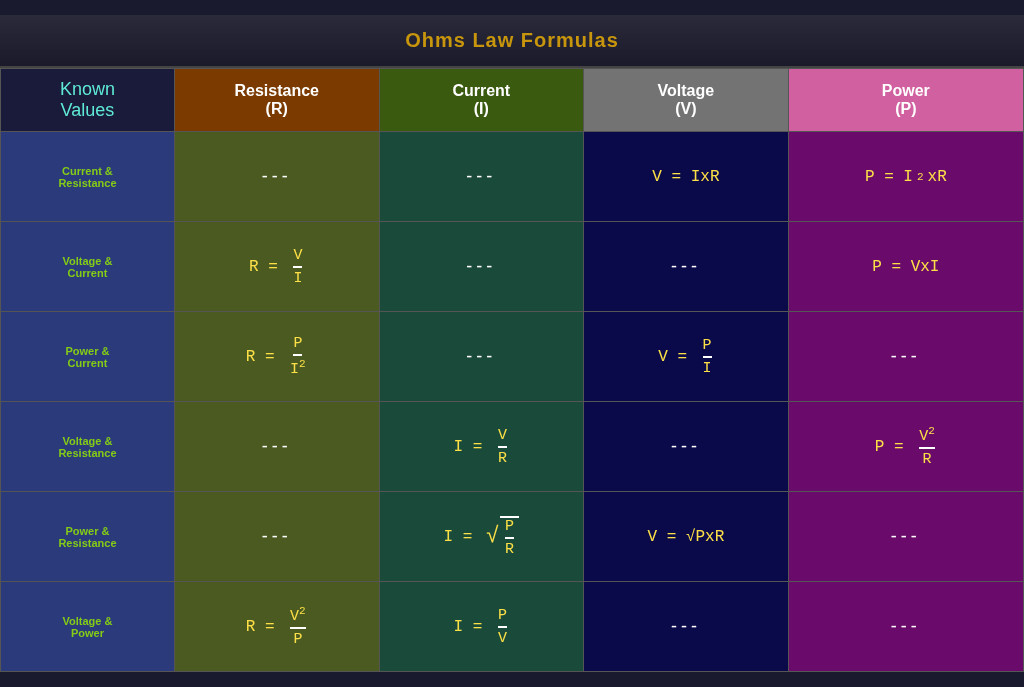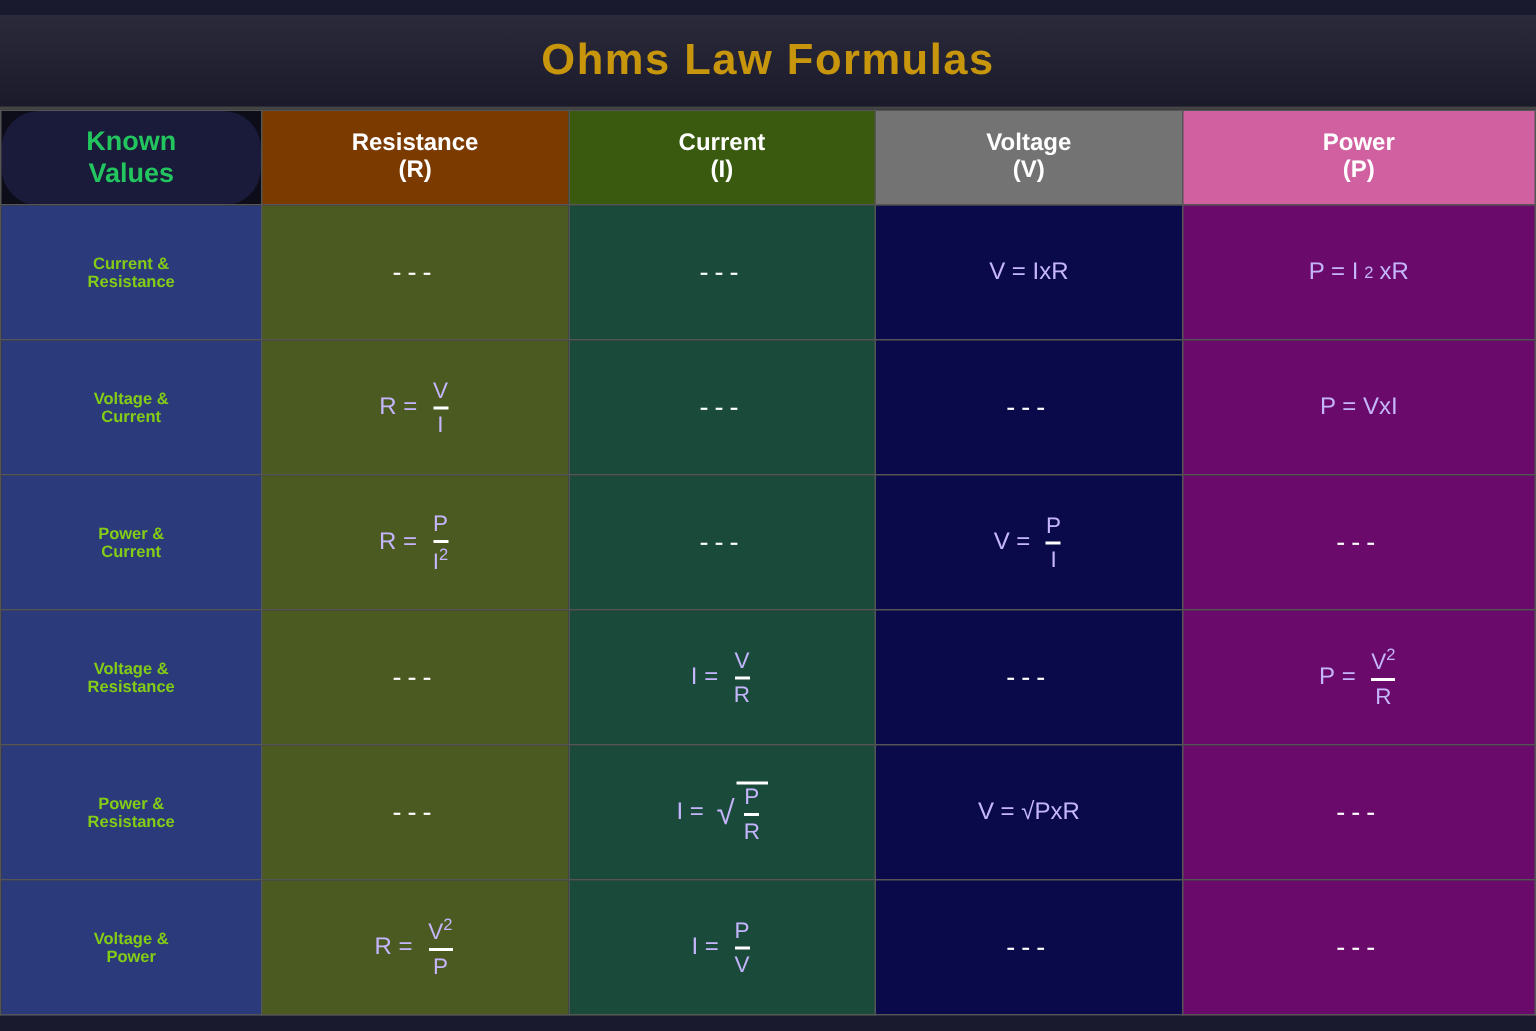--- a/index.html
+++ b/index.html
@@ -16,42 +16,41 @@
       background: #0d0d1a;
     }
     .title-bar {
       background: linear-gradient(to bottom, #2a2a3a, #1a1a2a);
       text-align: center;
       padding: 14px 10px;
       border-bottom: 2px solid #444;
     }
     .title-bar h1 {
       color: #c8960c;
-      font-size: 29px;
+      font-size: 20px;
       font-weight: bold;
       letter-spacing: 1px;
     }
     table {
       width: 100%;
       border-collapse: collapse;
     }
     th, td {
       border: 1px solid #555;
       text-align: center;
       vertical-align: middle;
       padding: 10px 8px;
     }
     
     .col-known {
       background-color: #1a1a3a;
-      color: #22c55e;
+      color: #5eead4;
       font-size: 18px;
-      font-weight: bold;
+      font-weight: normal;
       width: 17%;
-      border-radius: 25px;
     }
     .col-resistance {
       background-color: #7a3a00;
       color: white;
       font-size: 16px;
       font-weight: bold;
       width: 20%;
     }
     .col-current {
       background-color: #3a5a10;
@@ -100,21 +99,22 @@
     .cell-power {
       background-color: #6a0a6a;
       color: white;
       font-size: 16px;
     }
     .formula {
       display: inline-flex;
       align-items: center;
       gap: 4px;
       font-size: 16px;
-      color: #c4b5fd;
+      color: #fde047;
+      font-family: Liberation Mono, monospace;
     }
     .frac {
       display: inline-flex;
       flex-direction: column;
       align-items: center;
       vertical-align: middle;
       margin: 0 2px;
     }
     .frac .num {
       border-bottom: 2px solid white;

